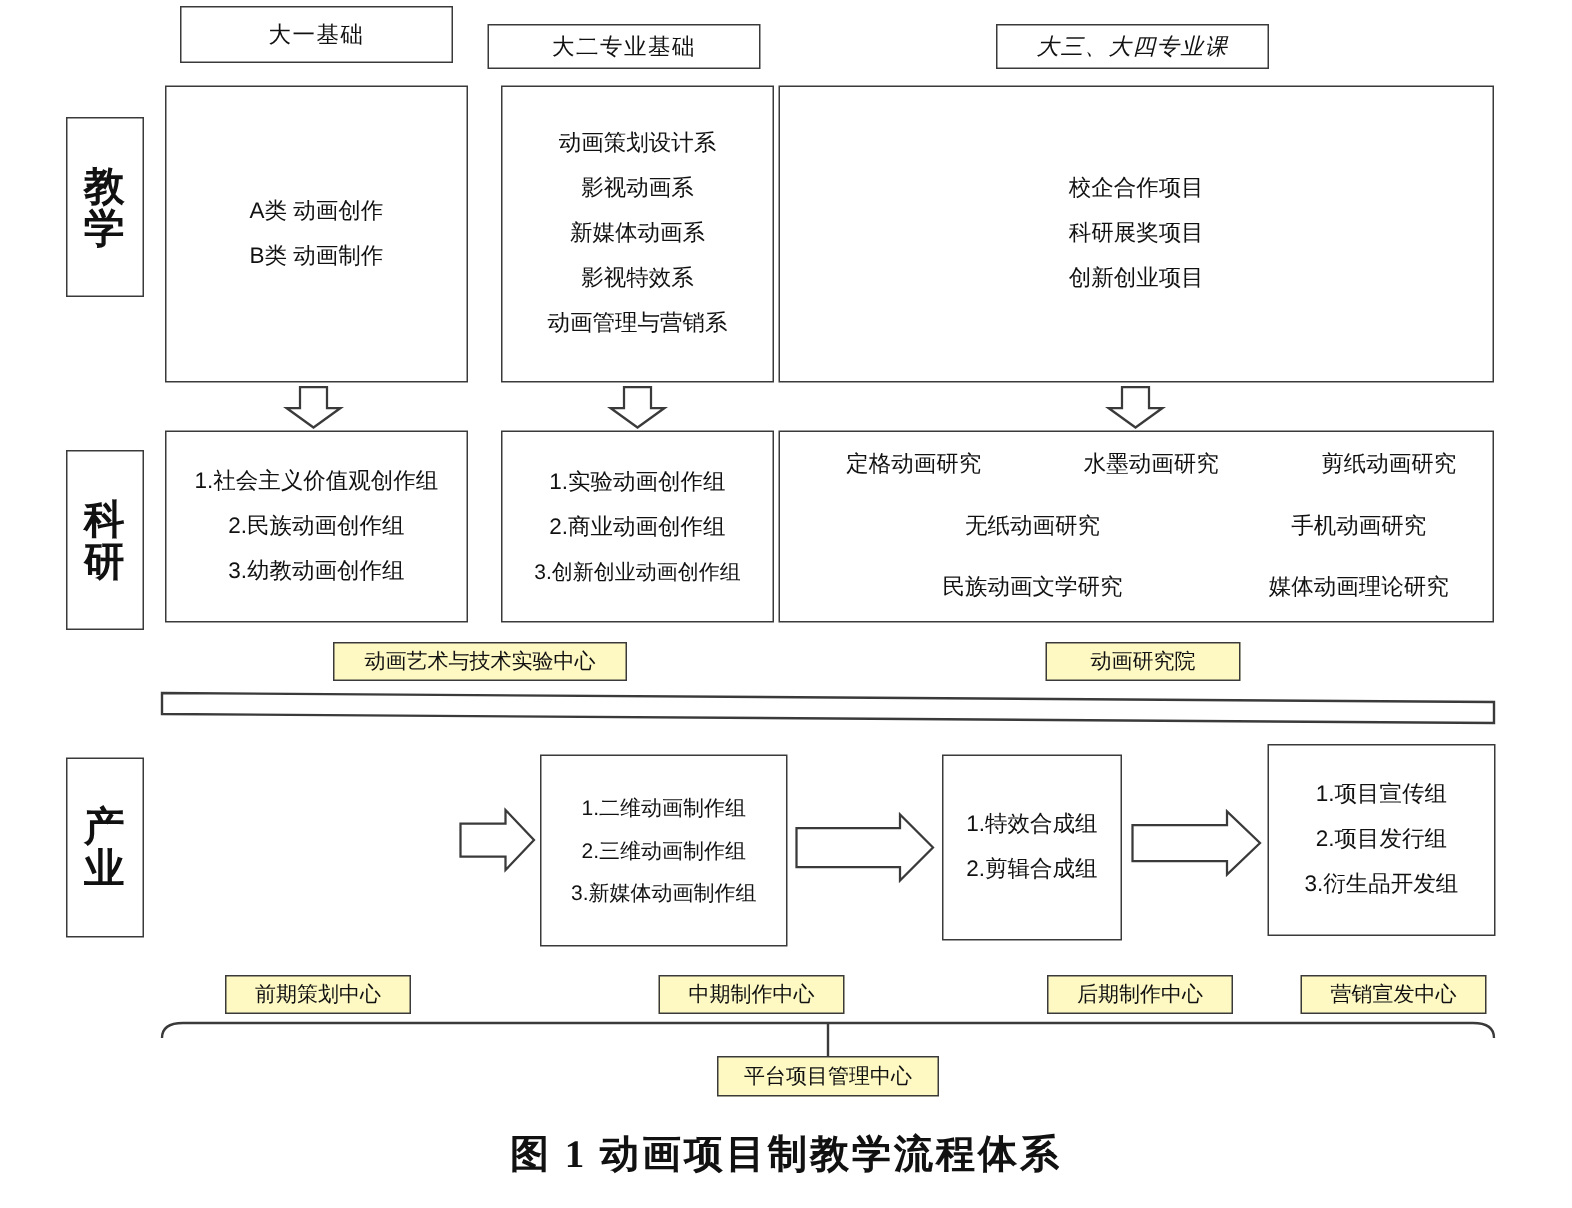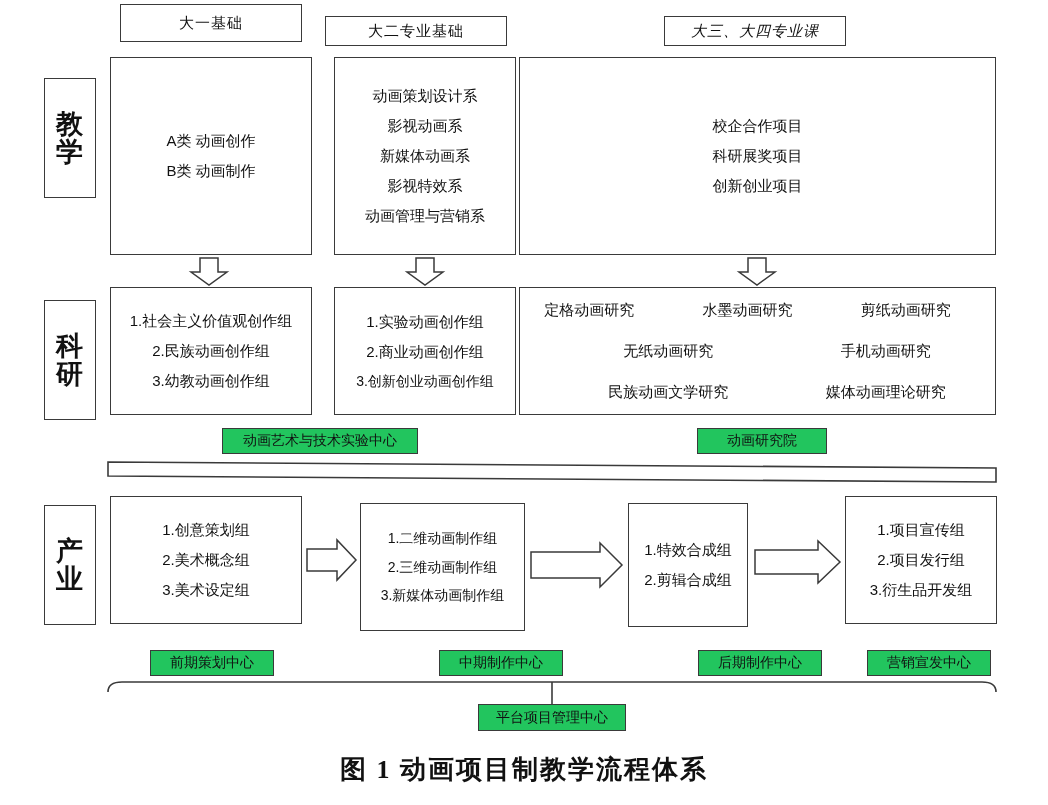--- a/index.html
+++ b/index.html
@@ -19,21 +19,21 @@
     background: #fff;
   }
   .abs { position: absolute; box-sizing: border-box; }
 
   
   .box {
     border: 1.5px solid #3a3a3a;
     background: #fff;
     display: flex;
     flex-direction: column;
-    align-items: flex-end;
+    align-items: flex-start;
     justify-content: center;
   }
   .hdr-box {
     border: 1.5px solid #3a3a3a;
     background: #fff;
     display: flex;
     align-items: center;
     justify-content: center;
     font-size: 15px;
     letter-spacing: 1px;
@@ -52,21 +52,21 @@
   }
   .item {
     font-size: 15px;
     line-height: 1.2;
     text-align: center;
     white-space: nowrap;
   }
   .item-sm { font-size: 14px; }
   .center-label {
     border: 1.5px solid #3a3a3a;
-    background: #22c55e;
+    background: #fef9c3;
     display: flex;
     align-items: center;
     justify-content: center;
     font-size: 14px;
     white-space: nowrap;
   }
   .list {
     display: flex;
     flex-direction: column;
     justify-content: center;
@@ -181,27 +181,20 @@
     </div>
   </div>
 
   <div class="abs center-label" style="left:222px; top:428px; width:196px; height:26px;">
     <span>动画艺术与技术实验中心</span>
   </div>
   <div class="abs center-label" style="left:697px; top:428px; width:130px; height:26px;">
     <span>动画研究院</span>
   </div>
 
-  <div class="abs box" style="left:110px; top:496px; width:192px; height:128px;">
-    <div class="list">
-      <div class="item">1.创意策划组</div>
-      <div class="item">2.美术概念组</div>
-      <div class="item">3.美术设定组</div>
-    </div>
-  </div>
 
   <div class="abs box" style="left:360px; top:503px; width:165px; height:128px;">
     <div class="list">
       <div class="item item-sm">1.二维动画制作组</div>
       <div class="item item-sm">2.三维动画制作组</div>
       <div class="item item-sm">3.新媒体动画制作组</div>
     </div>
   </div>
 
   <div class="abs box" style="left:628px; top:503px; width:120px; height:124px;">

